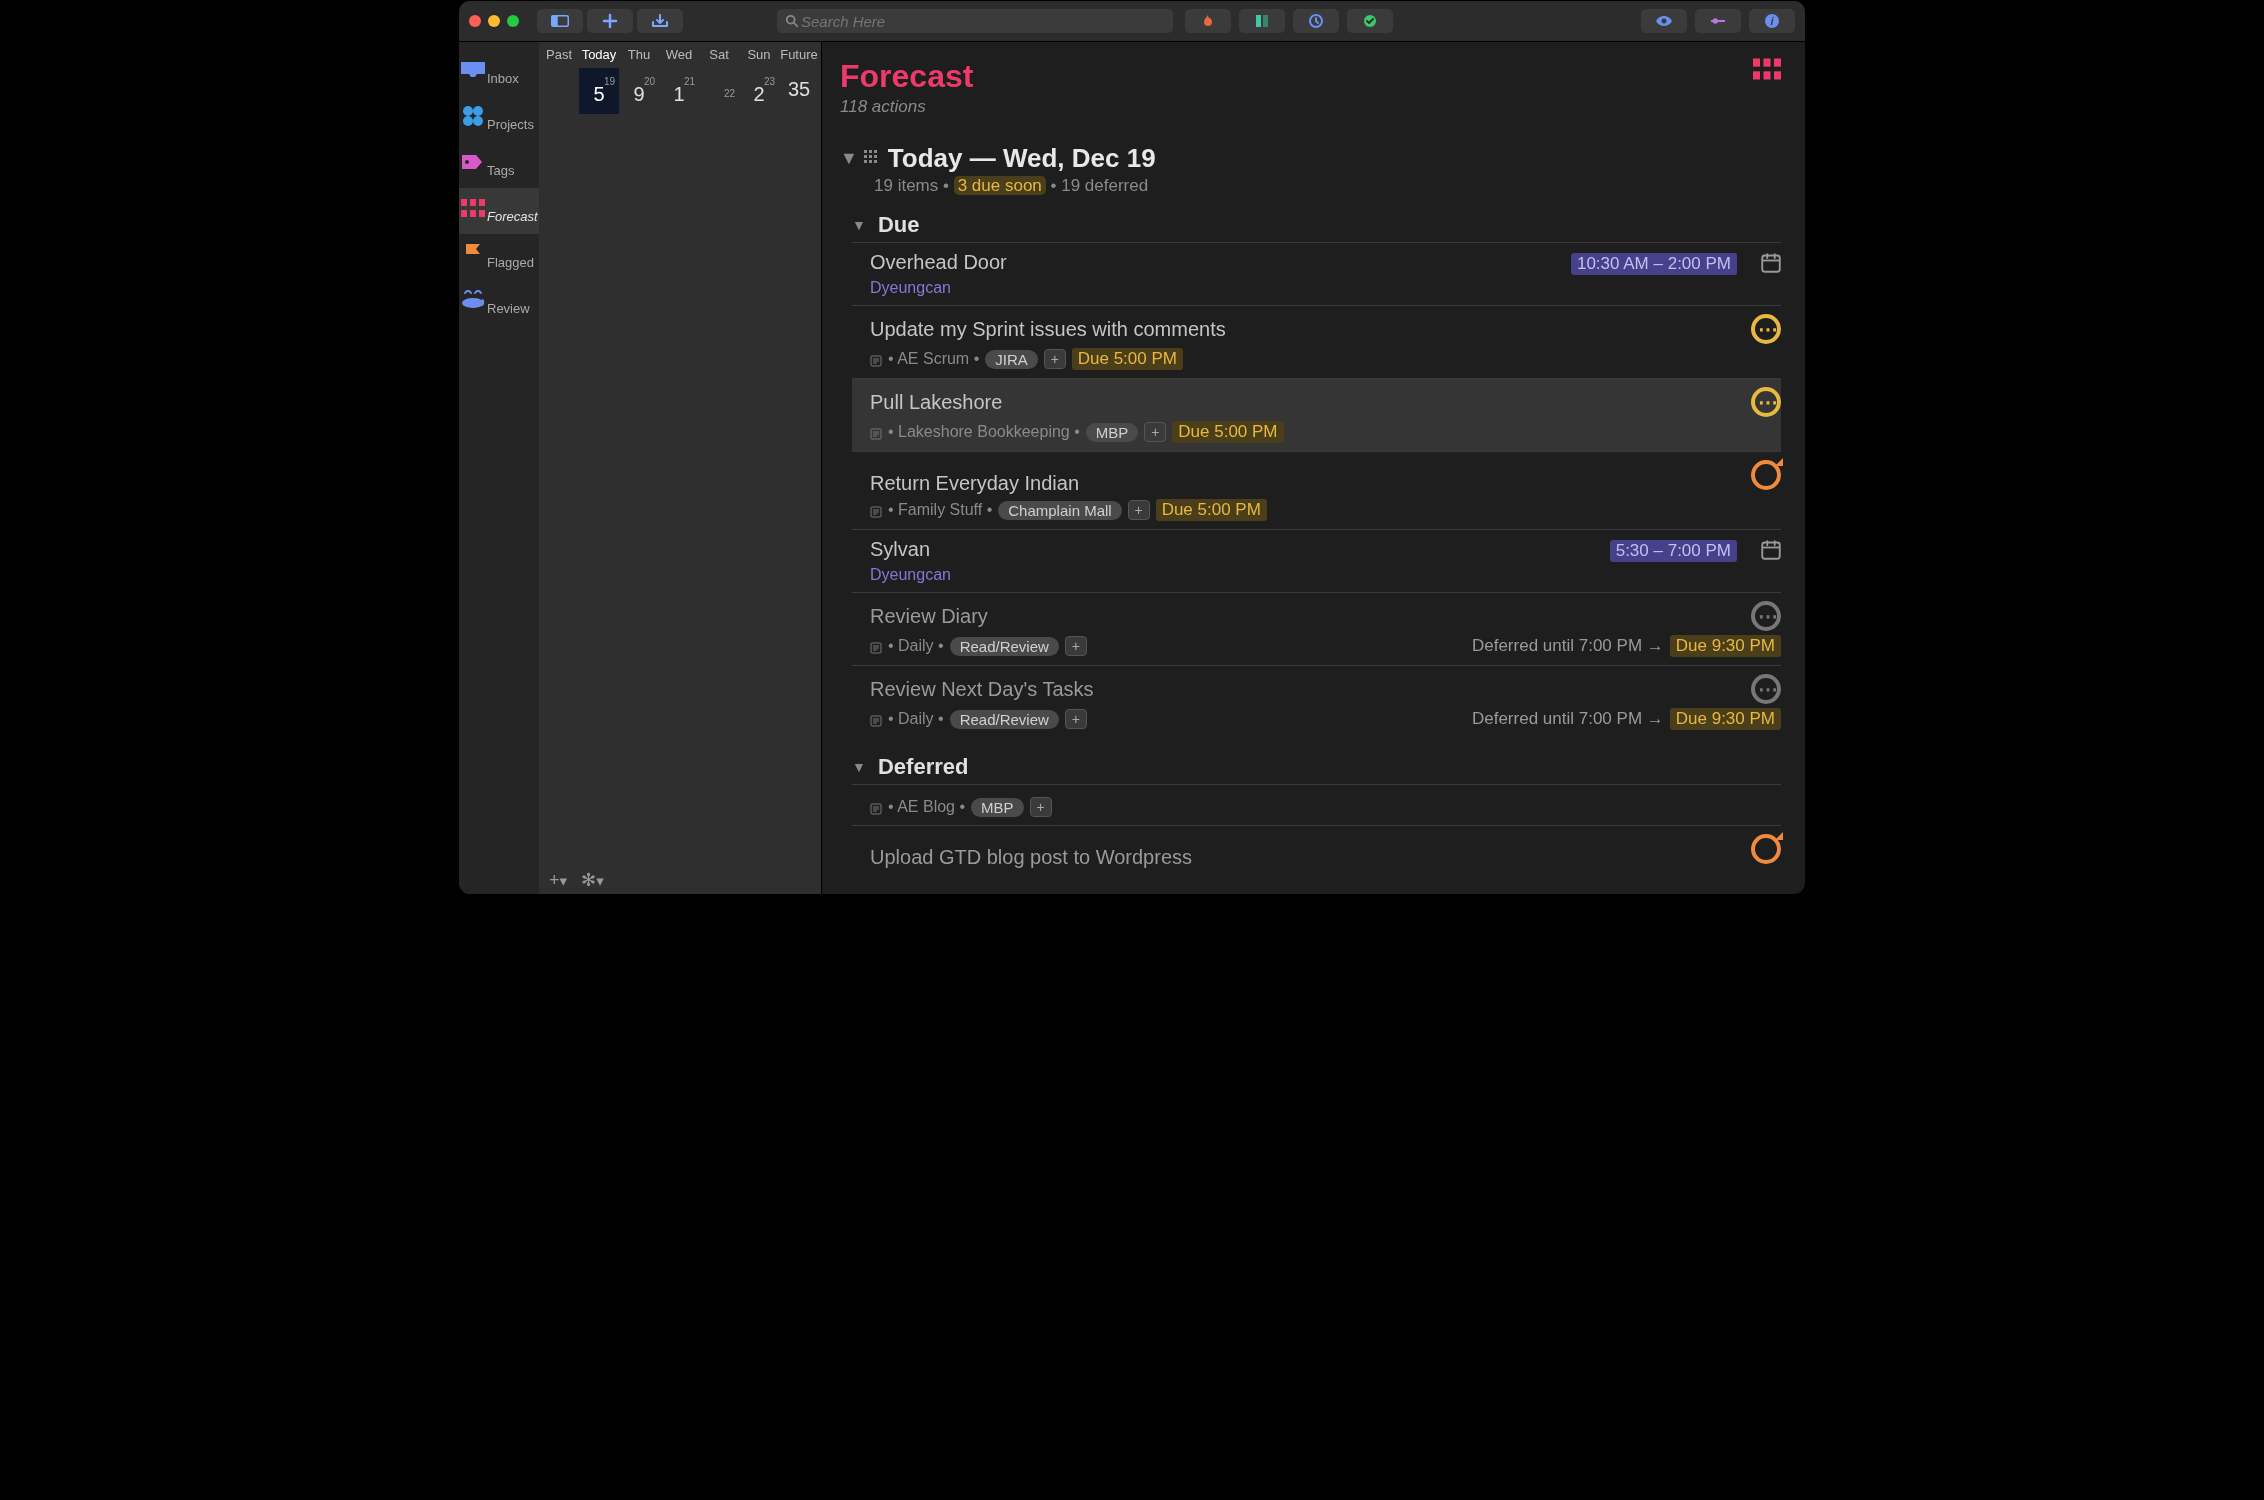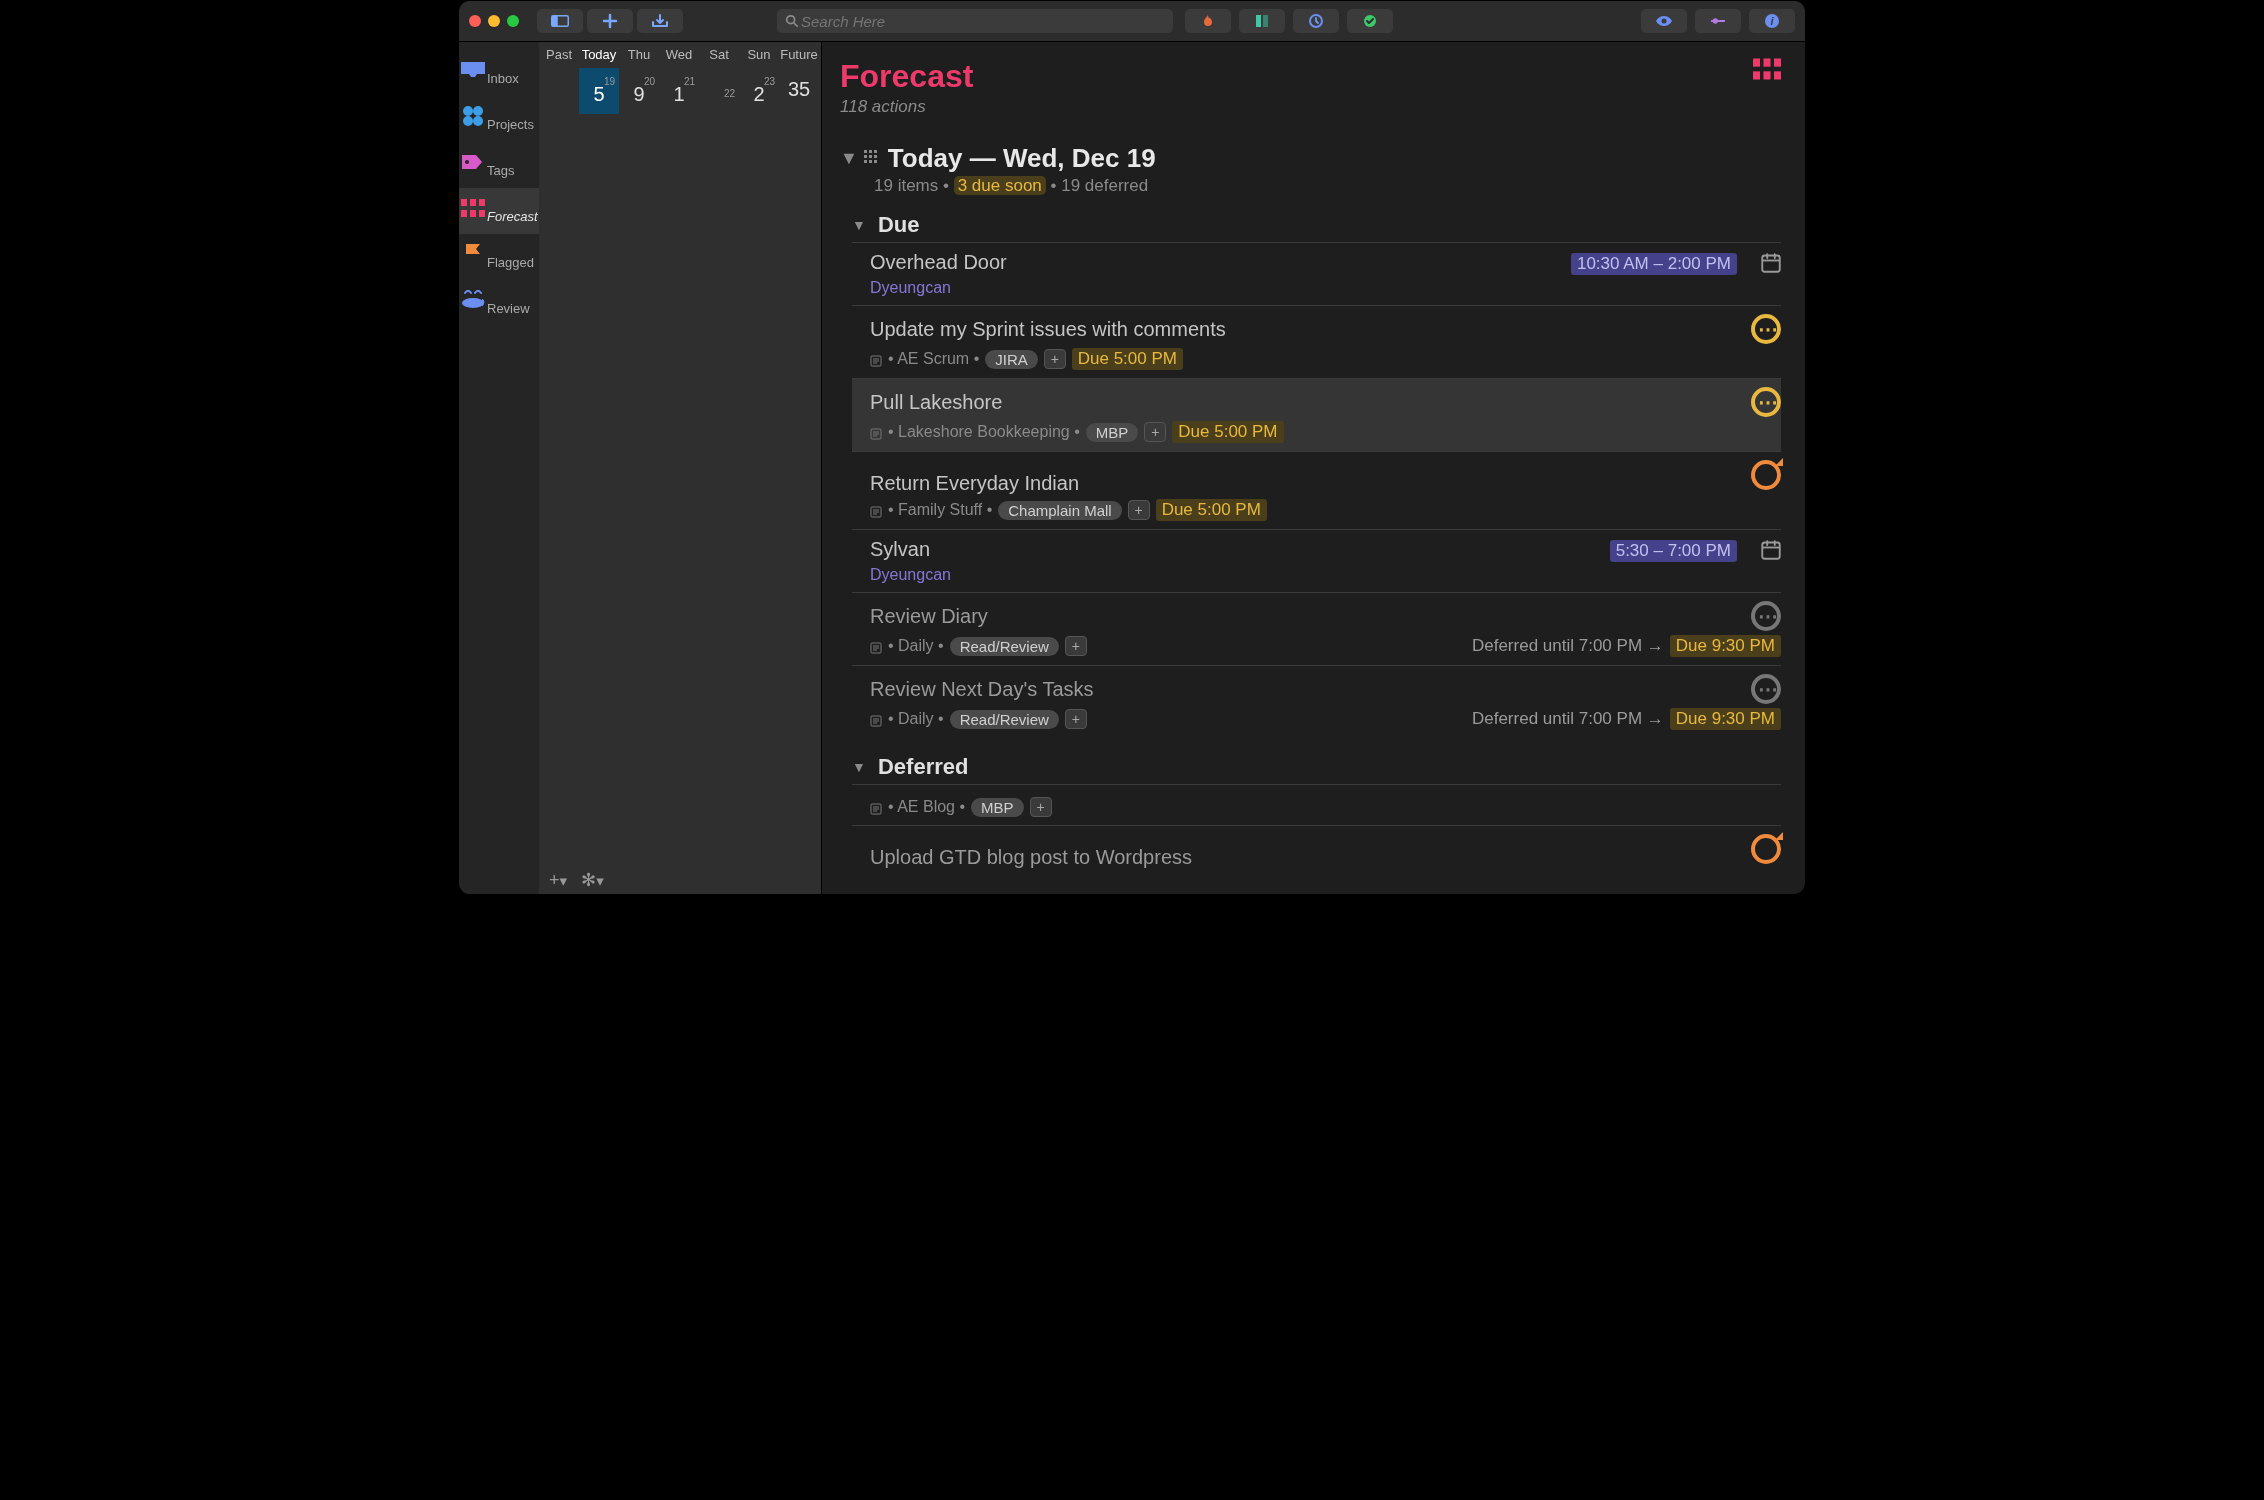--- a/index.html
+++ b/index.html
@@ -19,21 +19,21 @@
   .sb-item{width:80px;padding:10px 0;display:flex;flex-direction:row;align-items:flex-end;font-size:13px;color:#aaa;cursor:default}
   .sb-item.active{background:#383838;color:#e5e5e5;font-style:italic}
   .sb-item .icon{width:28px;height:20px;margin-bottom:6px;display:flex;align-items:center;justify-content:center}
   .calcol{width:282px;background:#2f2f2f;border-right:1px solid #000;display:flex;flex-direction:column}
   .calrow{display:flex;height:26px;font-size:13px;color:#bbb}
   .calcell{width:40px;text-align:center;line-height:26px}
   .calcell.sel{color:#fff}
   .calrow2{display:flex;height:46px}
   .calcell2{width:40px;display:flex;flex-direction:column;align-items:center;justify-content:center;font-size:20px;color:#e0e0e0}
   .calcell2 .dn{font-size:10px;color:#999;align-self:flex-end;margin-right:4px;margin-bottom:-4px}
-  .calcell2.sel{background:#0c4a6e;color:#fff}
+  .calcell2.sel{background:#0f172a;color:#fff}
   .calfoot{margin-top:auto;height:28px;display:flex;align-items:center;padding:0 10px;gap:14px;color:#999}
   .main{flex:1;overflow-y:auto;padding:16px 24px 0 18px}
   .mainhead{display:flex;align-items:flex-start}
   .title{color:#ed3a6b;font-size:32px;font-weight:700;margin:0}
   .sub{color:#8a8a8a;font-size:17px;font-style:italic;margin-top:2px}
   .view-ico{margin-left:auto;color:#ed3a6b}
   .dayhead{display:flex;align-items:center;margin-top:26px}
   .tri{color:#8a8a8a;margin-right:6px}
   .gridic{color:#8a8a8a;margin-right:10px}
   .dayttl{font-size:26px;font-weight:700;color:#e8e8e8}

